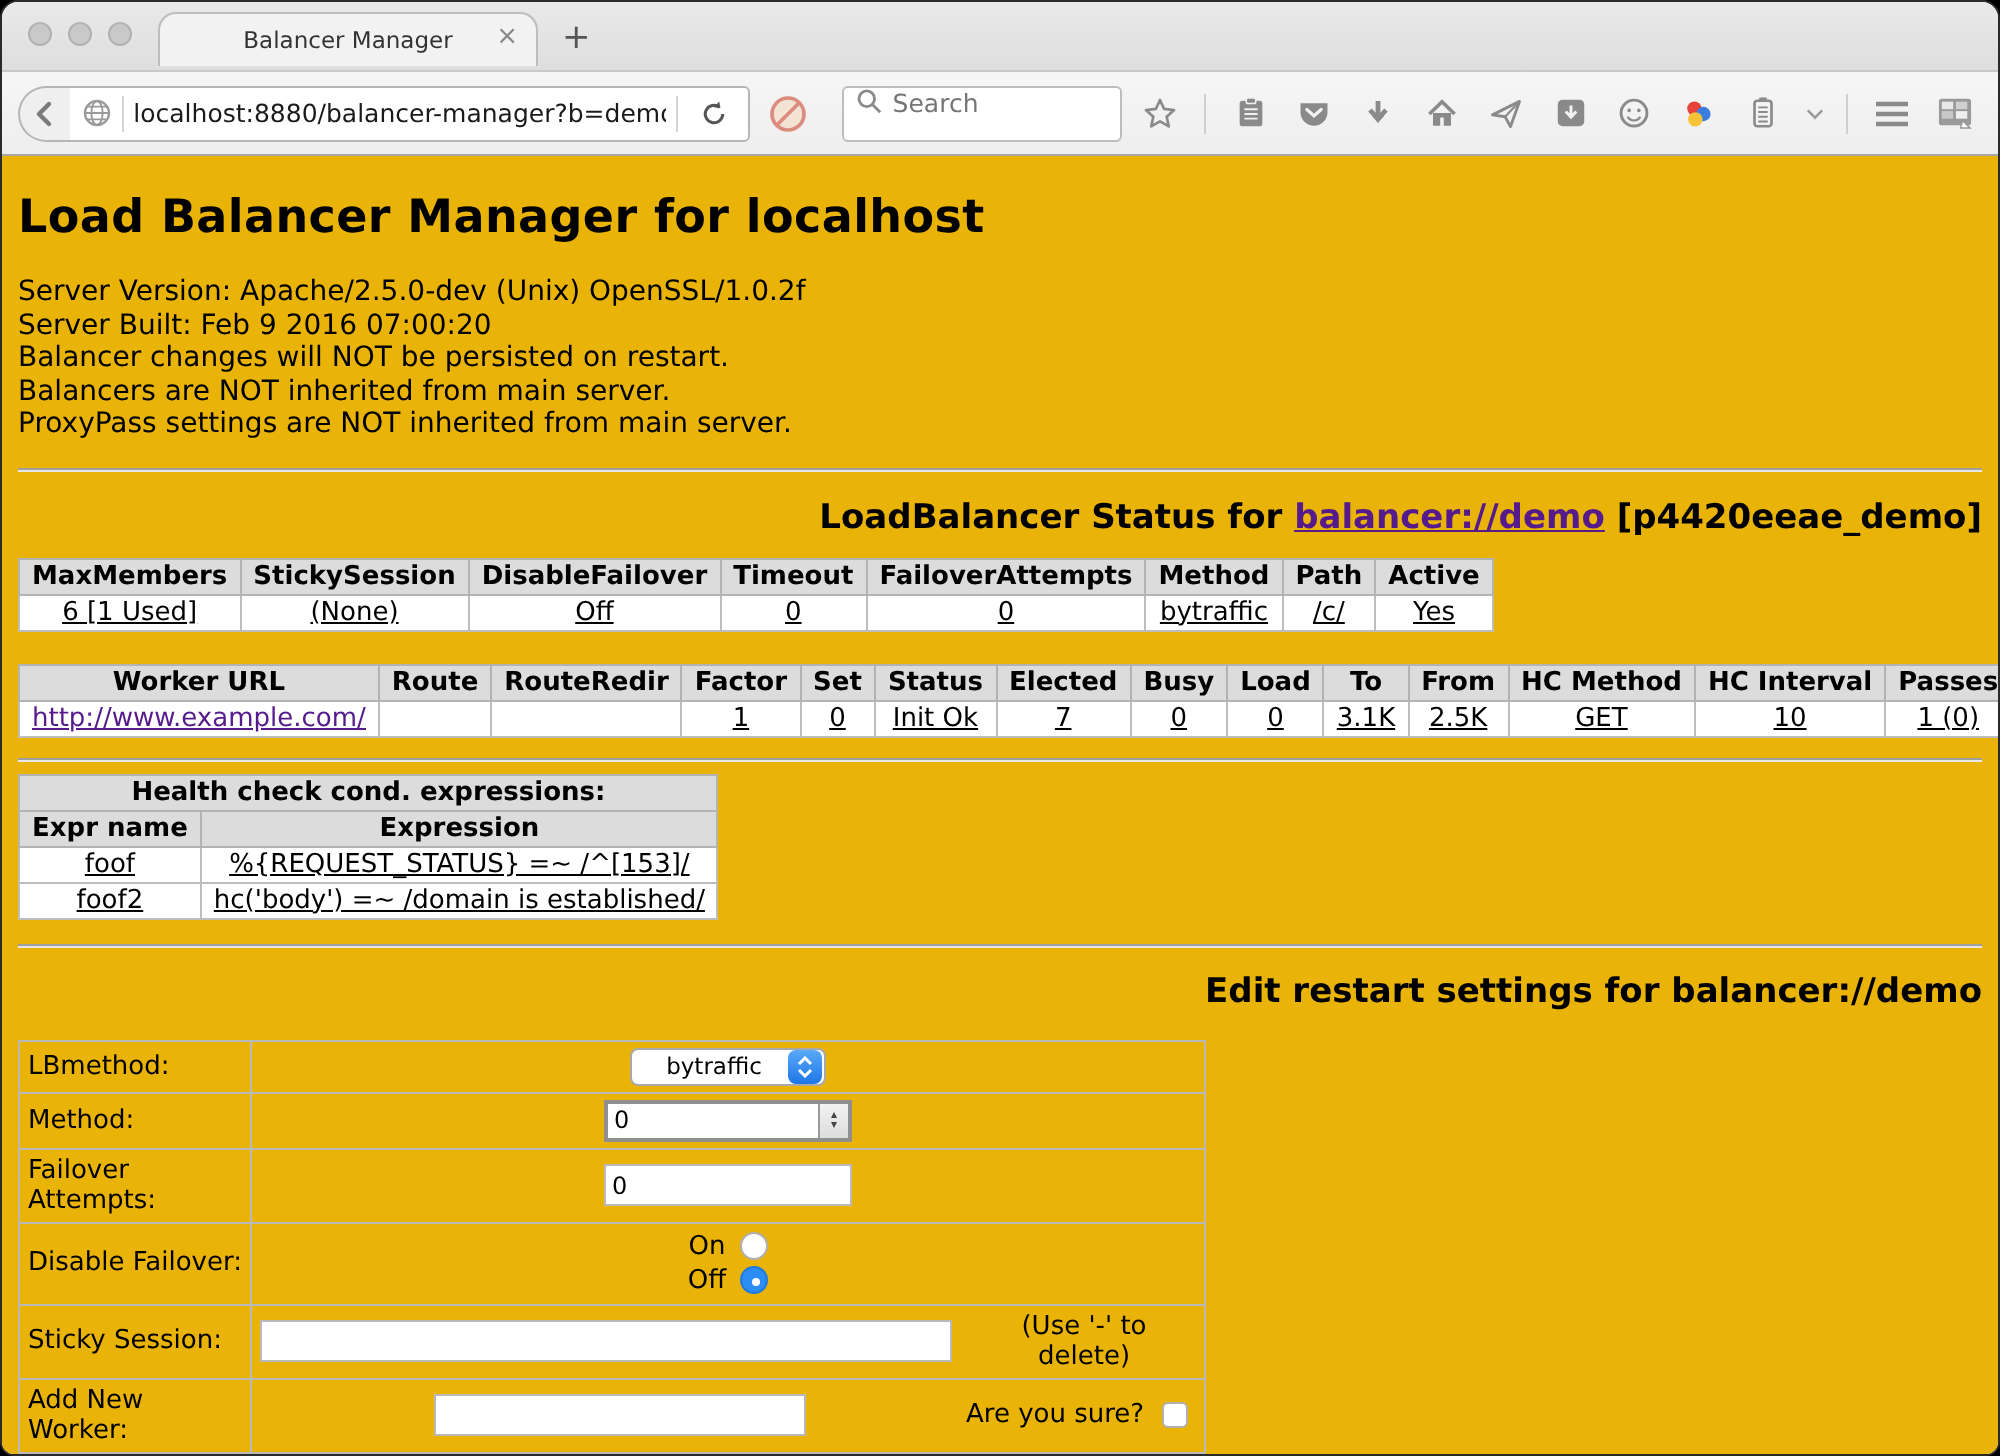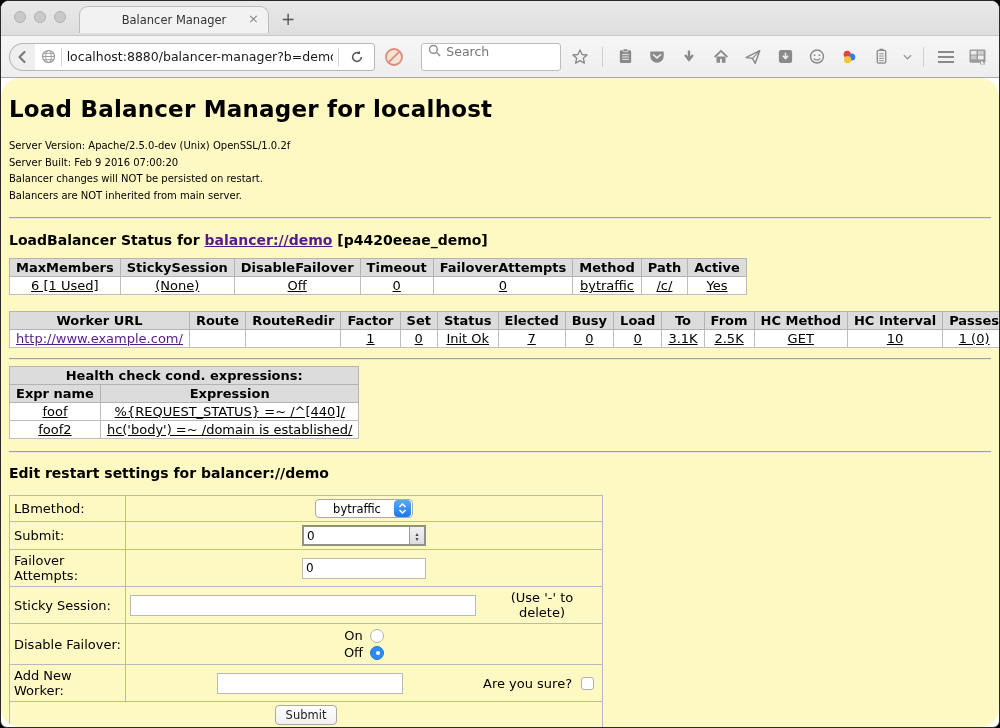--- a/index.html
+++ b/index.html
@@ -18,25 +18,25 @@
   .urlbox { width:400px; height:28px; background:#fff; border:1px solid #b6b6b6; border-radius:0 3px 3px 0; display:flex; align-items:center; padding:0 4px 0 6px; gap:5px; }
   .urlbox input { flex:1; border:none; outline:none; font-size:12.5px; color:#1a1a1a; font-family:inherit; background:transparent; min-width:0;}
   .urldiv { width:1px; height:18px; background:#d5d5d5; }
   .searchbox { width:140px; height:28px; background:#fff; border:1px solid #bdbdbd; border-radius:3px; display:flex; align-items:flex-start; padding:0 6px; gap:5px; margin-left:8px;}
   .searchbox input { flex:1; border:none; outline:none; font-size:12.5px; color:#777; font-family:inherit; min-width:0;}
   .icnbtn { width:26px; height:26px; display:flex; align-items:center; justify-content:center; flex:0 0 auto;}
   .sep { width:1px; height:20px; background:#cfcfcf; margin:0 3px;}
   svg { display:block; }
 
   
-  .page { flex:1; background:#fef9c3; padding:0 8px; overflow:hidden; font-size:13px; color:#000;border-radius:19px; }
+  .page { flex:1; background:#eab308; padding:0 8px; overflow:hidden; font-size:13px; color:#000; }
   h1 { font-size:23px; font-weight:bold; margin:18px 0 16px 0; letter-spacing:0.2px;}
-  .info { line-height:16.5px; font-size:10px; }
+  .info { line-height:16.5px; font-size:14px; }
   hr.rule { border:none; height:2px; background:#9f9f9f; border-bottom:1px solid #e8e8e8; margin:13px 0; }
-  h3 { font-size:14px; font-weight:bold; margin:4px 0 10px 0; }
+  h3 { font-size:17px; font-weight:bold; margin:4px 0 10px 0;text-align:right; }
   h3 a, td a { color:#551a8b; text-decoration:underline; }
   table.data { border-collapse:collapse; font-size:13px; margin-bottom:16px; }
   table.data th { background:#dcdcdc; border:1px solid #b3b3b3; padding:1px 6px; font-weight:bold; text-align:center; white-space:nowrap;}
   table.data td { border:1px solid #bdbdbd; padding:1px 6px; text-align:center; white-space:nowrap; background:#fff;text-decoration:underline;}
   td.left { text-align:left; }
 
   
   table.form { border-collapse:collapse; width:594px; font-size:13px; margin-top:10px;}
   table.form td { border:1px solid #b9b9b9; padding:3px 4px; }
   td.flabel { width:116px; text-align:left; }
@@ -200,20 +200,21 @@
   </div>
 
   <div class="page">
     <h1>Load Balancer Manager for localhost</h1>
 
     <div class="info">
       <div>Server Version: Apache/2.5.0-dev (Unix) OpenSSL/1.0.2f</div>
       <div>Server Built: Feb 9 2016 07:00:20</div>
       <div>Balancer changes will NOT be persisted on restart.</div>
       <div>Balancers are NOT inherited from main server.</div>
+      <div>ProxyPass settings are NOT inherited from main server.</div>
     </div>
 
     <hr class="rule">
 
     <h3><span>LoadBalancer Status for </span><a href="#">balancer://demo</a><span> [p4420eeae_demo]</span></h3>
 
     <table class="data">
       <tbody>
           <tr>
         <th>MaxMembers</th>
@@ -283,21 +284,21 @@
       <tbody>
           <tr>
         <th colspan="2">Health check cond. expressions:</th>
       </tr>
       <tr>
         <th style="width:80px">Expr name</th>
         <th style="width:230px">Expression</th>
       </tr>
       <tr>
         <td>foof</td>
-        <td class="left">%{REQUEST_STATUS} =~ /^[440]/</td>
+        <td class="left">%{REQUEST_STATUS} =~ /^[153]/</td>
       </tr>
       <tr>
         <td>foof2</td>
         <td class="left">hc('body') =~ /domain is established/</td>
       </tr>
     </tbody>
       </table>
 
     <hr class="rule" style="margin:12px 0">
 
@@ -313,57 +314,57 @@
             <span class="stepper">
               <svg width="9" height="11" viewBox="0 0 9 11">
                     <path d="M1.5 4 L4.5 1 L7.5 4" stroke="#fff" stroke-width="1.5" fill="none"></path>
                     <path d="M1.5 7 L4.5 10 L7.5 7" stroke="#fff" stroke-width="1.5" fill="none"></path>
                   </svg>
             </span>
           </span>
         </td>
       </tr>
       <tr>
-        <td class="flabel">Submit:</td>
+        <td class="flabel">Method:</td>
         <td class="fcell">
           <span class="numwrap">
             <input type="text" value="0" style="">
             <span class="spin">▴<br>▾</span>
           </span>
         </td>
       </tr>
       <tr>
         <td class="flabel">Failover Attempts:</td>
         <td class="fcell">
           <input class="txt" style="width: 124px;" type="text" value="0">
-        </td>
-      </tr>
-      <tr>
-        <td class="flabel">Sticky Session:</td>
-        <td class="fcell">
-          <div class="cellflex" style="justify-content:flex-start; gap:10px;">
-            <input class="txt" style="width: 348px;" type="text">
-            <span>(Use '-' to delete)</span>
-          </div>
         </td>
       </tr>
       <tr>
         <td class="flabel">Disable Failover:</td>
         <td class="fcell">
           <div class="radiorow">
             <span>On</span>
             <span class="radio"></span>
           </div>
           <div class="radiorow">
             <span>Off</span>
             <span class="radio checked"></span>
           </div>
         </td>
       </tr>
       <tr>
+        <td class="flabel">Sticky Session:</td>
+        <td class="fcell">
+          <div class="cellflex" style="justify-content:flex-start; gap:10px;">
+            <input class="txt" style="width: 348px;" type="text">
+            <span>(Use '-' to delete)</span>
+          </div>
+        </td>
+      </tr>
+      <tr>
         <td class="flabel">Add New Worker:</td>
         <td class="fcell">
           <div class="cellflex" style="justify-content:flex-start;">
             <span style="width:78px"></span>
             <input class="txt" style="width: 186px;" type="text">
             <span style="width:62px"></span>
             <span>Are you sure?</span>
             <span class="checkbox"></span>
           </div>
         </td>

